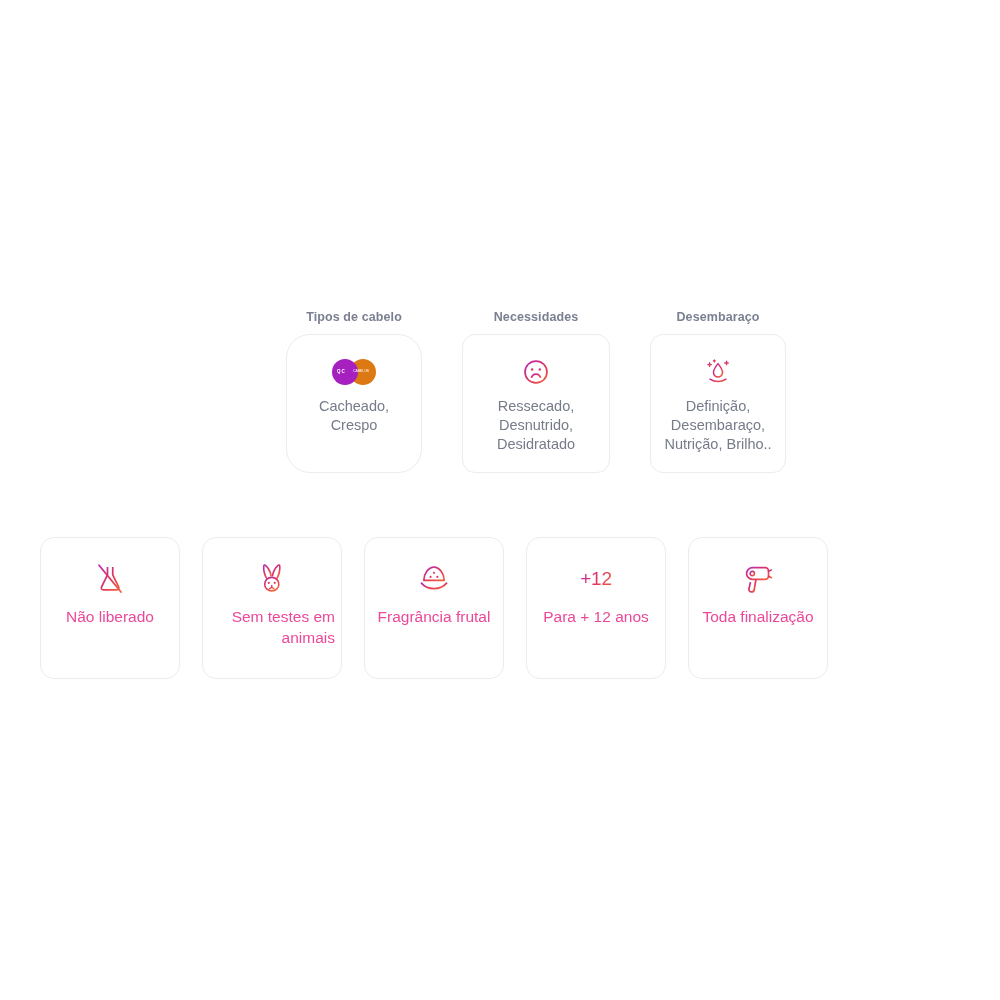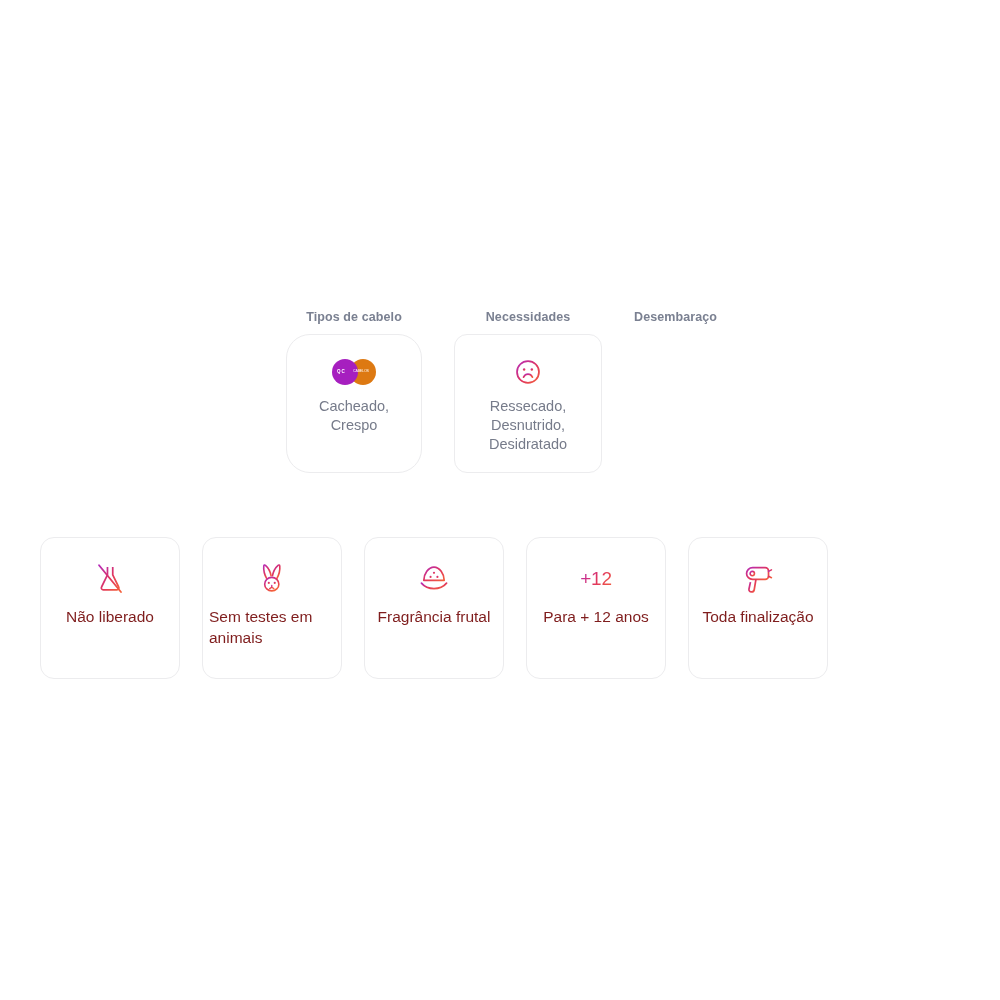--- a/index.html
+++ b/index.html
@@ -19,21 +19,21 @@
     overflow: hidden;
     background: #ffffff;
   }
 
   
   .attr-group {
     position: absolute;
     left: 248px;
     top: 310px;
     display: flex;
-    gap: 32px;
+    gap: 40px;
     align-items: flex-start;
     padding-left: 38px;
   }
 
   .attr-col {
     display: flex;
     flex-direction: column;
     align-items: center;
   }
 
@@ -142,22 +142,22 @@
     height: 34px;
     display: flex;
     align-items: center;
     justify-content: center;
     margin-bottom: 10px;
   }
 
   .badge-label {
     font-size: 15.5px;
     line-height: 21px;
-    color: #7f1d1d;
-    text-align: left;
+    color: #ec4899;
+    text-align: right;
     font-weight: 400;
     padding: 0 6px;
   }
 
   .plus-twelve {
     font-size: 19px;
     font-weight: 400;
     letter-spacing: -0.3px;
     background: linear-gradient(125deg, #b52bb8 0%, #e0355f 52%, #f4613b 100%);
     -webkit-background-clip: text;
@@ -208,20 +208,39 @@
             <circle cx="15.3" cy="9.8" r="1.05" fill="url(#gradSad)"></circle>
             <path d="M8.2 16.4c0.9-1.7 2.2-2.5 3.8-2.5s2.9 0.8 3.8 2.5" stroke="url(#gradSad)" stroke-width="1.5" stroke-linecap="round" fill="none"></path>
           </svg>
         </div>
         <div class="attr-text">Ressecado, Desnutrido, Desidratado</div>
       </div>
     </div>
 
     <div class="attr-col">
       <div class="attr-heading">Desembaraço</div>
+      <div class="attr-card w3">
+        <div class="attr-icon">
+          <svg width="30" height="28" viewBox="0 0 28 26" fill="none">
+            <defs>
+              <linearGradient id="gradDrop" x1="0" y1="0" x2="1" y2="1">
+                <stop offset="0%" stop-color="#b52bb8"></stop>
+                <stop offset="55%" stop-color="#e0355f"></stop>
+                <stop offset="100%" stop-color="#f4613b"></stop>
+              </linearGradient>
+            </defs>
+            <path d="M14 5.2c0 0 4.2 5.1 4.2 8.3A4.2 4.2 0 0 1 14 17.7a4.2 4.2 0 0 1-4.2-4.2c0-3.2 4.2-8.3 4.2-8.3z" stroke="url(#gradDrop)" stroke-width="1.4" fill="none" stroke-linejoin="round"></path>
+            <path d="M6.6 19.6c2.3 1.6 4.7 2.3 7.4 2.3s5.1-0.7 7.4-2.3" stroke="url(#gradDrop)" stroke-width="1.4" fill="none" stroke-linecap="round"></path>
+            <path d="M6.2 4.4l0 3.4M4.5 6.1l3.4 0" stroke="url(#gradDrop)" stroke-width="1.3" stroke-linecap="round"></path>
+            <path d="M22.0 3.0l0 3.2M20.4 4.6l3.2 0" stroke="url(#gradDrop)" stroke-width="1.3" stroke-linecap="round"></path>
+            <path d="M10.6 1.6l0 2.1M9.6 2.6l2.1 0" stroke="url(#gradDrop)" stroke-width="1.1" stroke-linecap="round"></path>
+          </svg>
+        </div>
+        <div class="attr-text">Definição, Desembaraço, Nutrição, Brilho..</div>
+      </div>
     </div>
 
   </div>
 
   <div class="badge-row">
 
     <div class="badge-card">
       <div class="badge-icon">
         <svg width="30" height="32" viewBox="0 0 26 28" fill="none">
           <defs>

